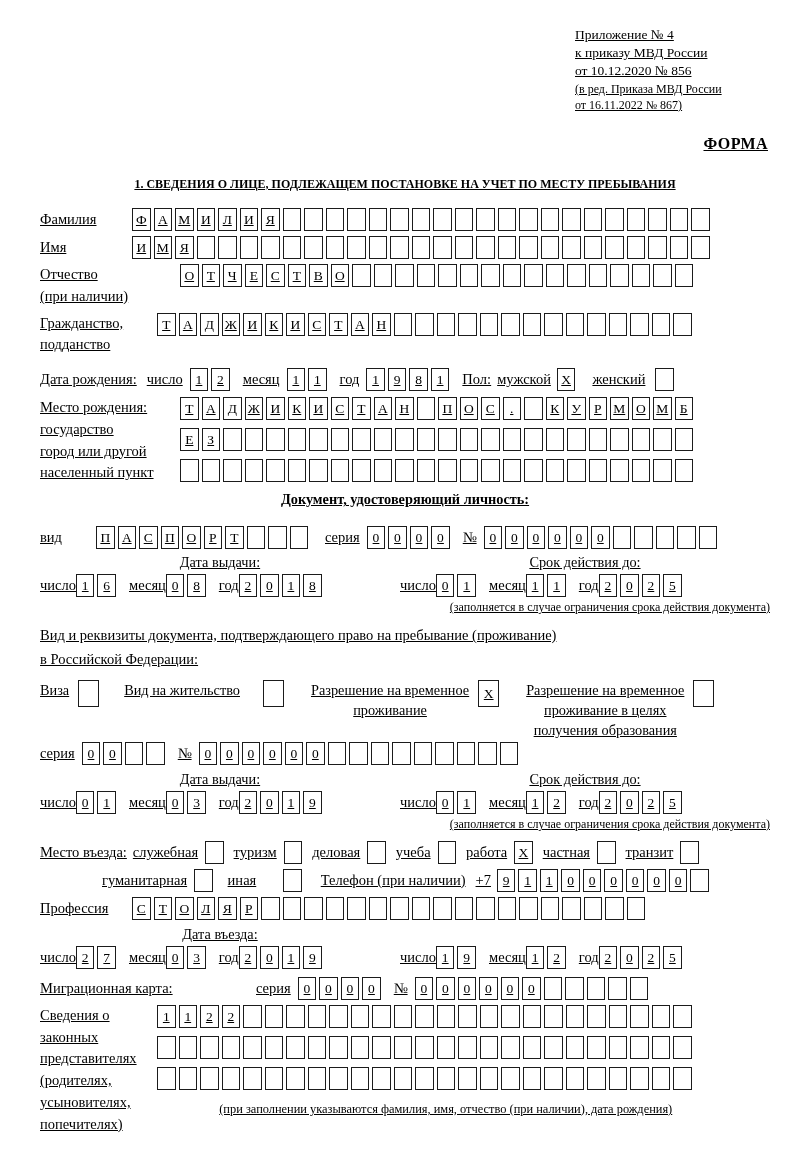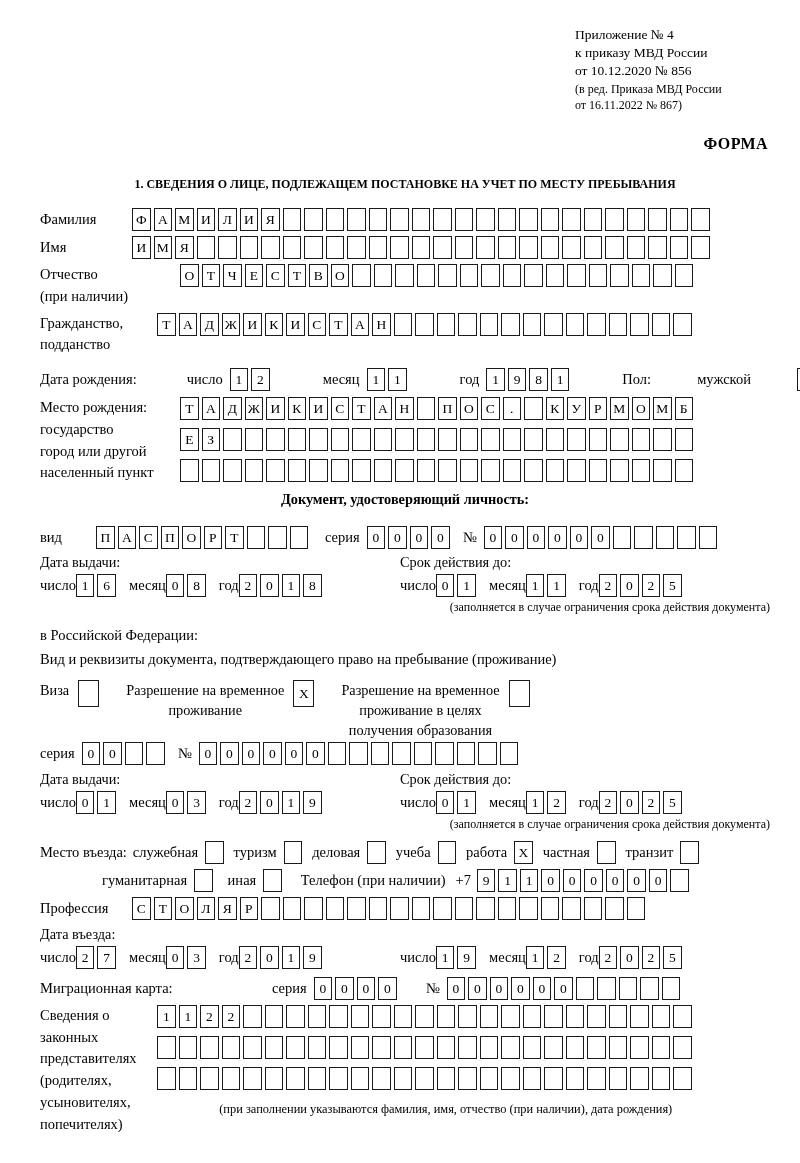--- a/index.html
+++ b/index.html
@@ -1,18 +1,18 @@
 <!DOCTYPE html>
 <html><head>
 <meta charset="utf-8">
 <style>
   html,body{margin:0;padding:0;background:#f4f4f4;}
   body{width:800px;height:1163px;font-family:"Liberation Serif", serif;color:#000;}
   .page{width:800px;height:1163px;background:#fff;box-sizing:border-box;
-        padding:26px 30px 0 40px;overflow:hidden;}
+        padding:26px 30px 0 40px;overflow:hidden;text-decoration:underline;}
   
   .hdr{margin-left:auto;width:195px;font-size:13.5px;line-height:1.35;}
   .hdr .small{font-size:12px;}
   .forma{text-align:right;font-weight:bold;font-size:16px;margin:22px 2px 8px 0;letter-spacing:.4px;}
   .title{text-align:center;font-weight:bold;font-size:15.5px;line-height:1.55;margin-top:4px;}
   .blank-line{display:inline-block;width:56px;border-bottom:2px solid #3a3a3a;height:.85em;margin-left:8px;}
   .sec-heading{text-align:center;font-weight:bold;font-size:12px;margin:24px 0 16px;}
   
   .row{display:flex;align-items:center;margin-bottom:5px;font-size:14.5px;}
   .row.top{align-items:flex-start;}
@@ -25,21 +25,21 @@
   .cbx .cell{width:19px;height:25px;line-height:25px;}
   .stack{display:flex;flex-direction:column;}
   .stack .cells{margin-bottom:8px;}
   .grp{display:flex;align-items:center;margin-right:10px;}
   .grp .glbl{margin-right:7px;}
   .doc-heading{text-align:center;font-weight:bold;font-size:14.3px;margin:8px 0 18px;}
   
   .two-col{display:flex;font-size:14.5px;}
   .col-l{width:360px;flex:none;}
   .col-r{flex:1;}
-  .dhead{font-size:14.3px;margin-bottom:3px;}
+  .dhead{text-align:center;font-size:14.3px;margin-bottom:3px;}
   .drow{display:flex;align-items:center;}
   .note{text-align:right;font-size:12px;margin:3px 0 9px;}
   
   .opts{display:flex;align-items:flex-start;margin:8px 0 10px;font-size:14.3px;}
   .opt{display:flex;align-items:flex-start;margin-right:16px;}
   .opt .txt{line-height:1.4;margin-right:9px;}
   .opt .txt.ctr{text-align:center;}
   .indent62{margin-left:62px;}
   .footnote{font-size:12.4px;margin:4px 0 0 150px;text-align:center;}
   .mr6{margin-right:6px;} .mr10{margin-right:10px;} .mr14{margin-right:14px;}
@@ -188,21 +188,21 @@
         <span class="cell"></span>
         <span class="cell"></span>
         <span class="cell"></span>
         <span class="cell"></span>
         <span class="cell"></span>
         <span class="cell"></span>
         <span class="cell"></span>
       </span>
   </div>
 
-  <div class="row" style="margin-top:12px;gap:40px;">
+  <div class="row" style="margin-top:12px;">
     <span class="lbl mr10">Дата рождения:</span>
     <span class="grp">
         <span class="glbl">число</span>
       <span class="cells">
           <span class="cell">1</span>
           <span class="cell">2</span>
         </span>
       </span>
     <span class="grp">
         <span class="glbl">месяц</span>
@@ -402,28 +402,34 @@
           <span class="cell">2</span>
           <span class="cell">0</span>
           <span class="cell">2</span>
           <span class="cell">5</span>
         </span>
     </div>
   </div>
   <div class="note">(заполняется в случае ограничения срока действия документа)</div>
 
   <div style="font-size:14.5px;line-height:1.65;">
+    <div>Вид и реквизиты документа, подтверждающего право на пребывание (проживание)</div>
     <div>в Российской Федерации:</div>
-    <div>Вид и реквизиты документа, подтверждающего право на пребывание (проживание)</div>
   </div>
 
   <div class="opts">
     <span class="opt">
       <span class="txt">Виза</span>
       <span class="cells cbx">
+          <span class="cell"></span>
+        </span>
+    </span>
+    <span class="opt" style="margin-left:6px;">
+      <span class="txt">Вид на жительство</span>
+      <span class="cells cbx" style="margin-left:14px;">
           <span class="cell"></span>
         </span>
     </span>
     <span class="opt" style="margin-left:8px;">
       <span class="txt ctr">
         <div>Разрешение на временное</div>
         <div>проживание</div>
       </span>
       <span class="cells cbx">
           <span class="cell">X</span>
@@ -564,21 +570,21 @@
         </span>
       </span>
   </div>
   <div class="row">
     <span class="grp indent62" style="margin-right:12px;">
         <span class="glbl">гуманитарная</span>
       <span class="cells">
           <span class="cell"></span>
         </span>
       </span>
-    <span class="grp" style="margin-right:16px;">
+    <span class="grp" style="margin-right:16px;gap:20px;">
         <span class="glbl">иная</span>
       <span class="cells">
           <span class="cell"></span>
         </span>
       </span>
     <span class="mr10">Телефон (при наличии)</span>
     <span class="mr6">+7</span>
     <span class="cells">
         <span class="cell">9</span>
         <span class="cell">1</span>
@@ -660,21 +666,21 @@
       <span class="glbl">год</span>
       <span class="cells">
           <span class="cell">2</span>
           <span class="cell">0</span>
           <span class="cell">2</span>
           <span class="cell">5</span>
         </span>
     </div>
   </div>
 
-  <div class="row" style="margin-top:8px;gap:16px;">
+  <div class="row" style="margin-top:8px;">
     <span class="lbl" style="width:160px;">Миграционная карта:</span>
     <span class="grp" style="margin-left:56px;">
         <span class="glbl">серия</span>
       <span class="cells">
           <span class="cell">0</span>
           <span class="cell">0</span>
           <span class="cell">0</span>
           <span class="cell">0</span>
         </span>
       </span>

